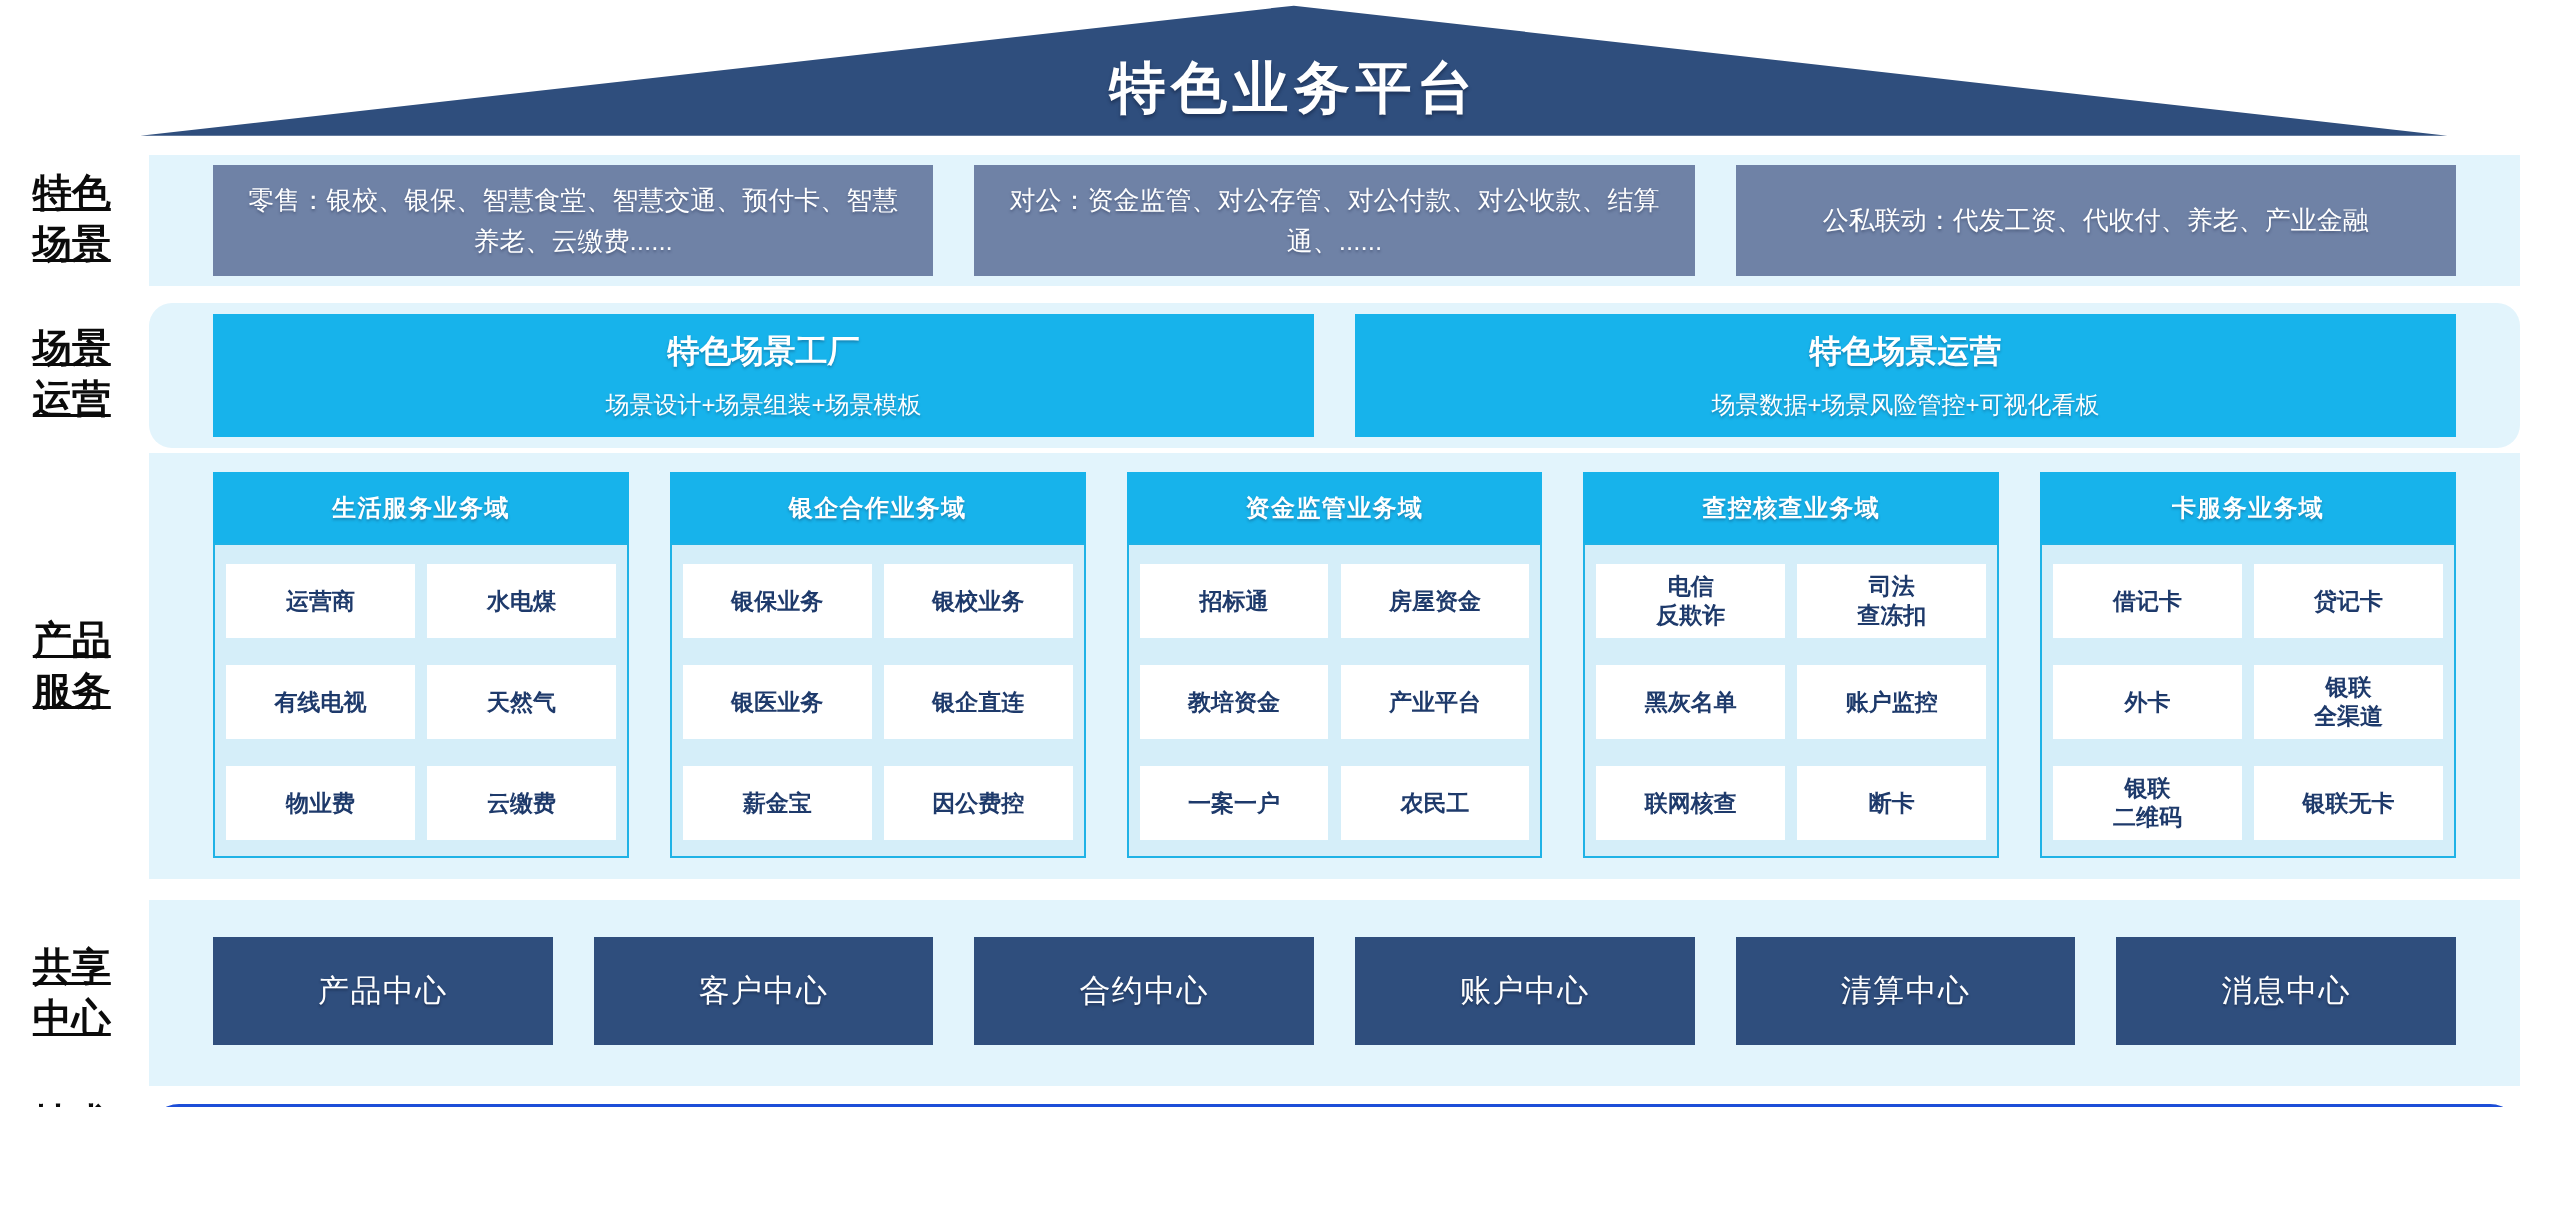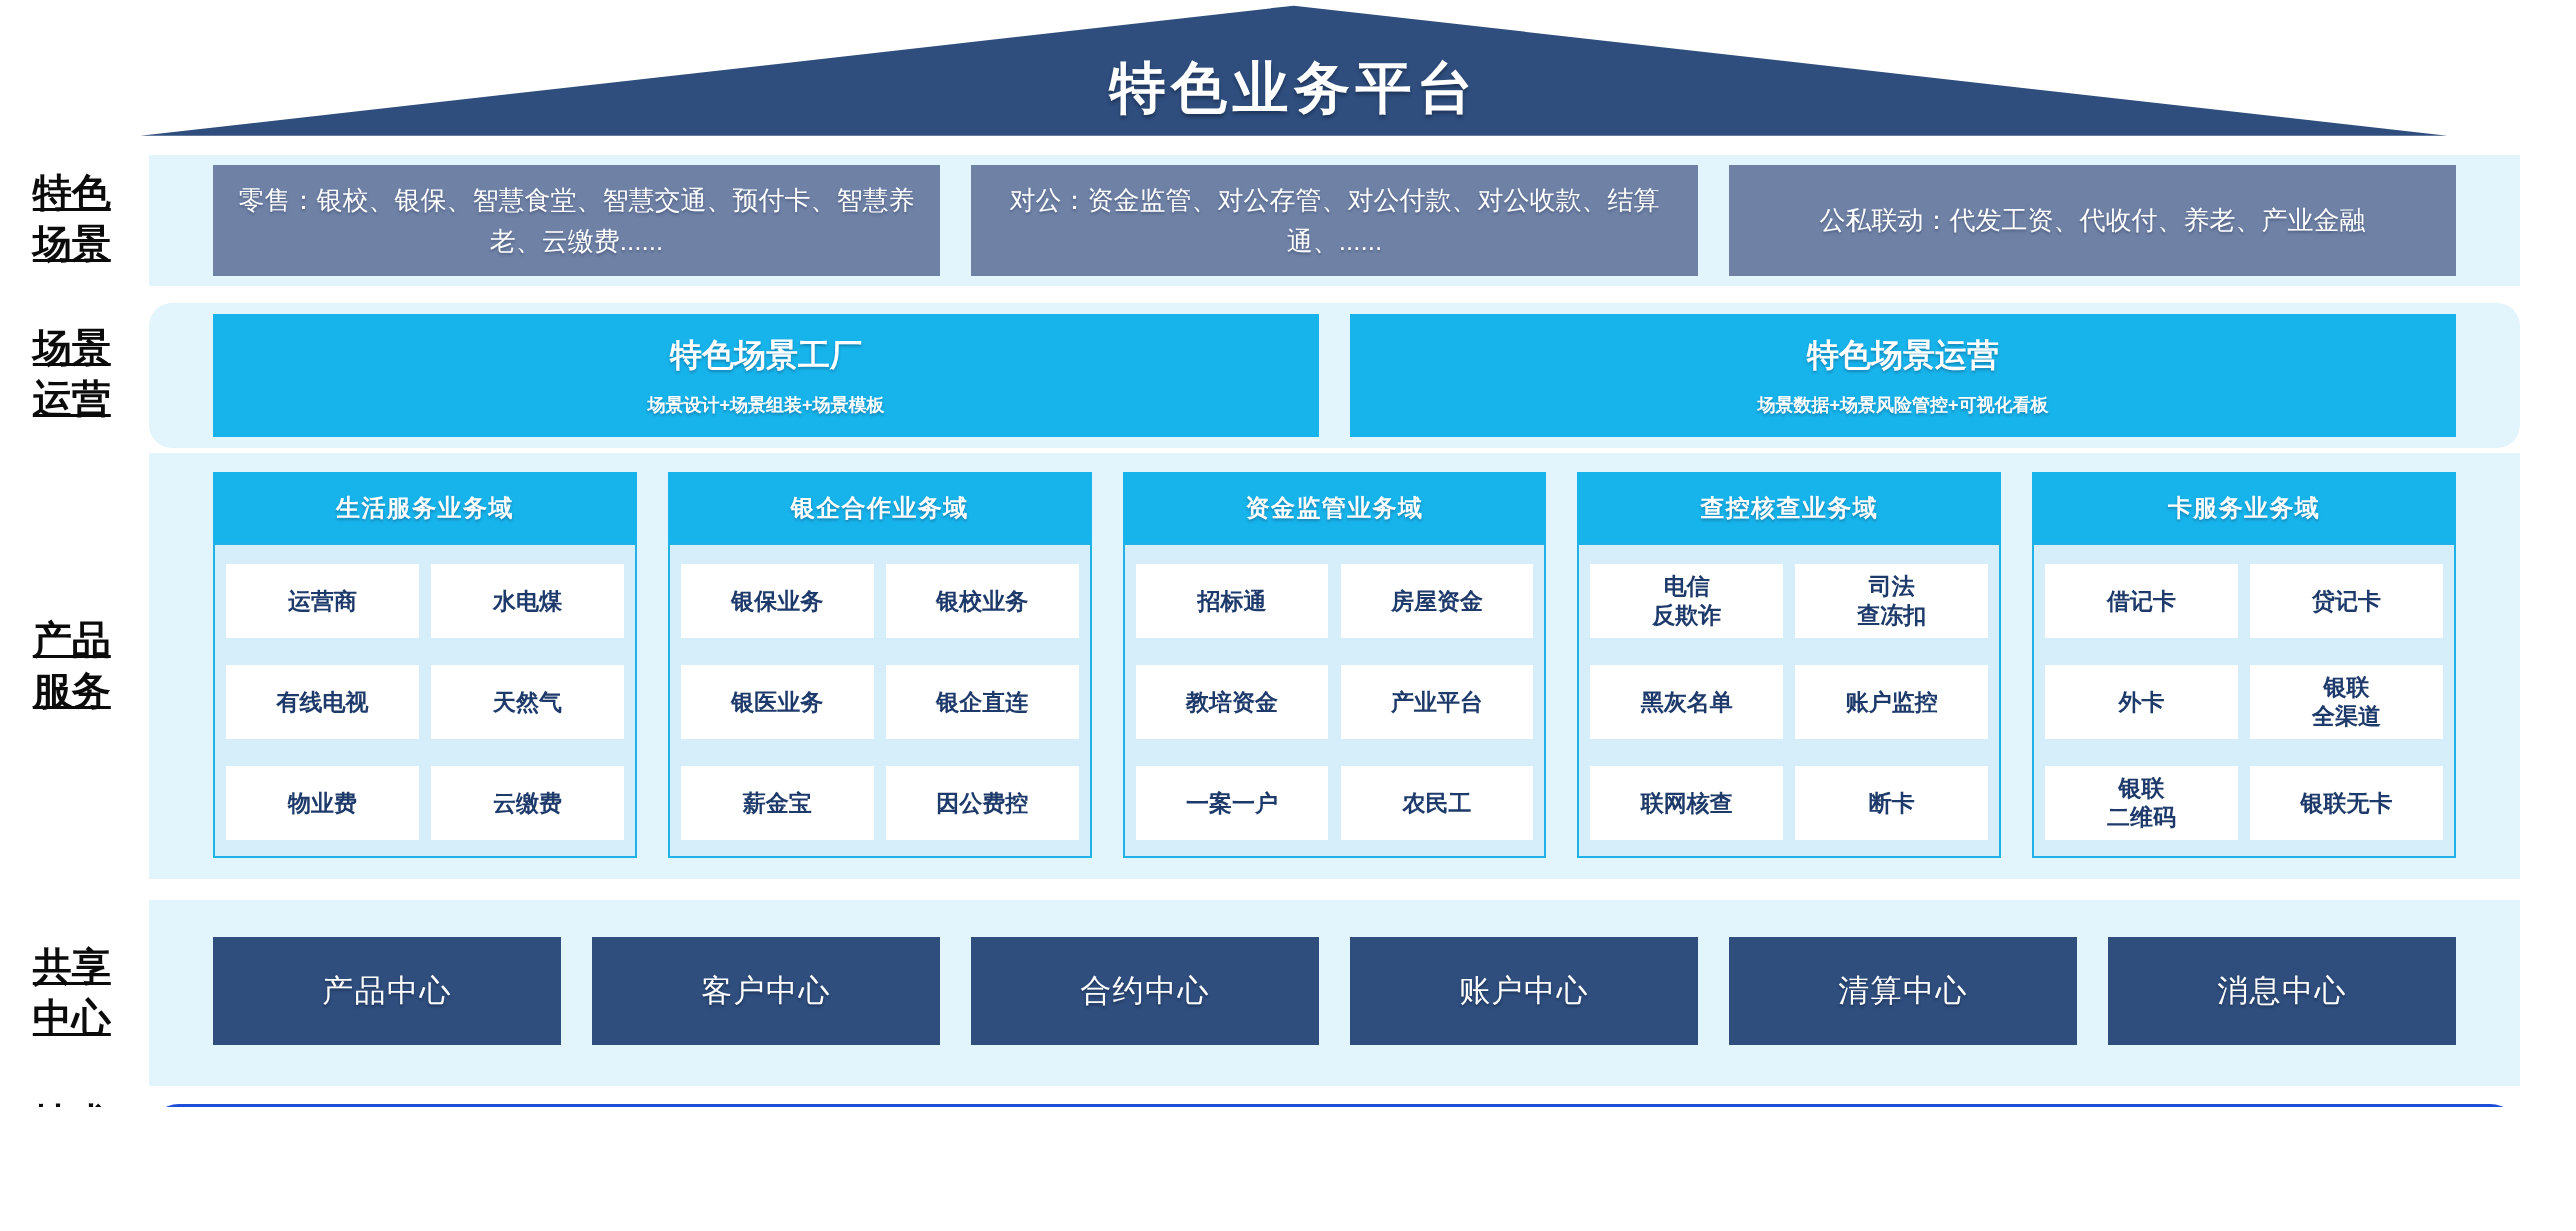--- a/index.html
+++ b/index.html
@@ -18,41 +18,41 @@
   .side-label{
     position:absolute;left:6.8px;width:130px;text-align:center;
     color:#0b0b0b;font-size:39px;font-weight:700;line-height:1.3;
     white-space:pre-line;
     text-decoration:underline;
   }
 
   
   .band{
     position:absolute;left:149px;width:2371px;background:#E2F4FC;
-    box-sizing:border-box;padding:0 64px;display:flex;gap:31px;
+    box-sizing:border-box;padding:0 64px;display:flex;gap:41px;
   }
 
   
   .band-scene{top:155px;height:131px;align-items:center;}
   .scene-box{
     flex:1;height:111px;background:#6F82A6;color:#ffffff;
     display:flex;align-items:center;justify-content:center;text-align:center;
     font-size:26px;line-height:1.55;padding:0 25px;box-sizing:border-box;
     text-shadow:0 2.1px 2.7px rgba(20,30,60,.35);
   }
 
   
   .band-op{top:303px;height:145px;align-items:center;border-radius:23px;}
   .op-box{
     flex:1;height:123px;background:#17B3EB;color:#ffffff;
     display:flex;flex-direction:column;align-items:center;justify-content:center;
     gap:15px;text-align:center;text-shadow:0 2.1px 2.7px rgba(20,30,60,.3);
   }
   .op-title{font-size:32px;font-weight:700;}
-  .op-sub{font-size:18px;font-weight:700;}
+  .op-sub{font-size:24px;font-weight:400;}
 
   
   .band-product{top:453px;height:426px;}
   .prod-col{flex:1;display:flex;flex-direction:column;margin-top:19px;}
   .prod-header{
     height:71px;background:#17B3EB;color:#ffffff;
     display:flex;align-items:center;justify-content:center;
     font-size:24px;font-weight:700;letter-spacing:1.4px;
     text-shadow:0 2.1px 2.7px rgba(20,30,60,.3);
   }

